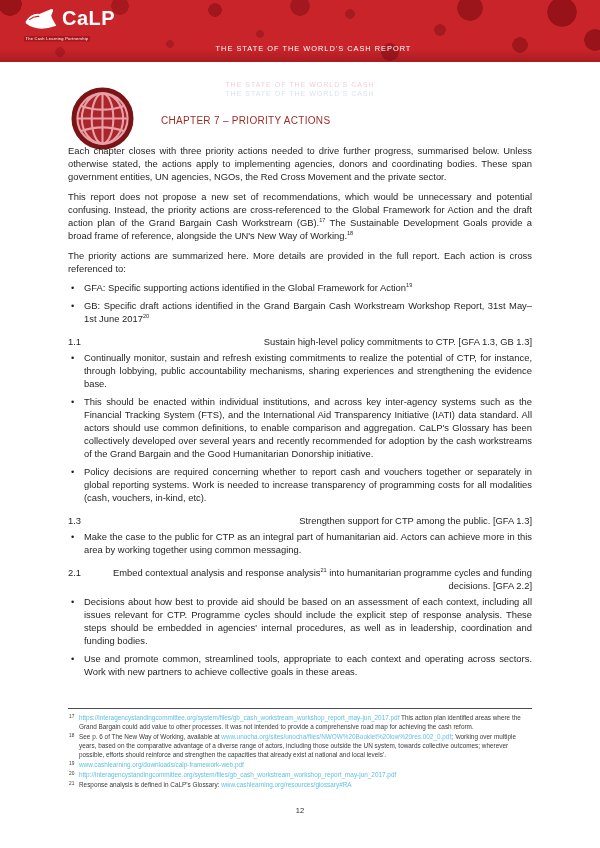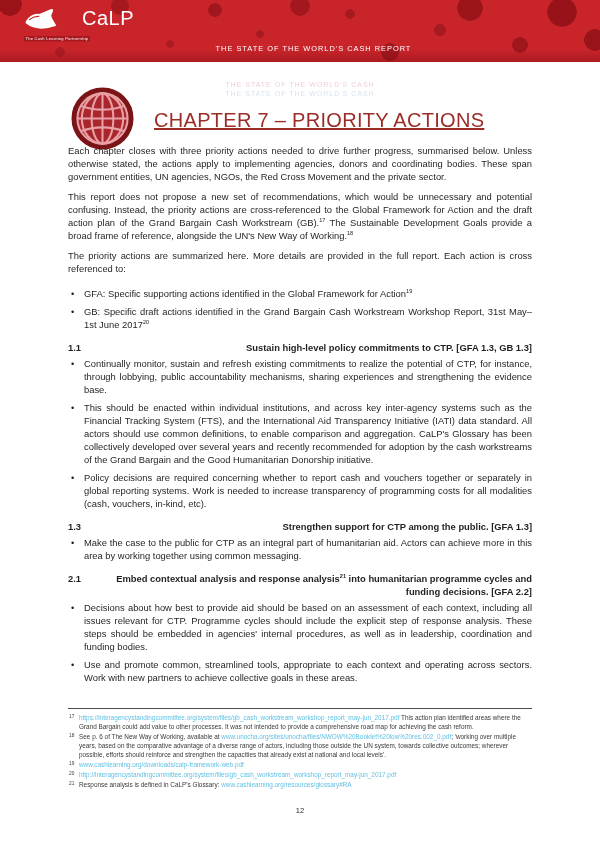--- a/index.html
+++ b/index.html
@@ -20,46 +20,46 @@
       radial-gradient(circle 10px at 300px 6px,  rgba(150,20,26,.75) 95%, transparent),
       radial-gradient(circle 4px  at 260px 34px, rgba(160,25,30,.8) 92%, transparent),
       radial-gradient(circle 7px  at 215px 10px, rgba(150,20,26,.8) 94%, transparent),
       radial-gradient(circle 4px  at 170px 44px, rgba(160,25,30,.75) 92%, transparent),
       radial-gradient(circle 9px  at 120px 6px,  rgba(150,20,26,.7) 95%, transparent),
       radial-gradient(circle 5px  at 60px 52px,  rgba(160,25,30,.7) 93%, transparent),
       radial-gradient(circle 12px at 10px 4px,   rgba(145,16,22,.85) 96%, transparent);
     background-color:#c8242a;}
   .logo{position:absolute;left:24px;top:7px;display:flex;align-items:flex-start;gap:4px;}
   .logo svg{display:block;}
-  .logo-text{color:#fff;font-size:20px;font-weight:normal;line-height:22px;letter-spacing:.5px;margin-left:20px;}
+  .logo-text{color:#fff;font-size:20px;font-weight:bold;line-height:22px;letter-spacing:.5px;}
   .logo-tagline{position:absolute;left:24px;top:36px;color:#fff;font-size:8px;
     transform:scale(.5);transform-origin:0 0;white-space:nowrap;letter-spacing:.5px;
     background:rgba(140,15,20,.55);padding:1px 3px;}
   .band-title{position:absolute;left:0;right:0;bottom:9px;text-align:center;color:#ffffff;
     font-size:7.4px;letter-spacing:1px;margin-left:27px;}
 
   
   .ghost{position:absolute;top:80px;left:0;right:0;text-align:center;pointer-events:none;}
   .ghost div{font-size:7px;letter-spacing:1px;line-height:9px;filter:blur(.4px);}
   .ghost .g1{color:rgba(214,130,160,.40);}
   .ghost .g2{color:rgba(140,170,215,.35);}
 
   
   .chapter-head{position:absolute;top:87px;left:71px;display:flex;align-items:center;gap:13px;}
-  .chapter-title{font-size:20px;letter-spacing:.3px;color:#9c2d26;font-weight:400;margin:7px;text-decoration:underline;}
+  .chapter-title{font-size:10px;letter-spacing:.3px;color:#9c2d26;font-weight:400;margin:14px;}
 
   
   .main{position:absolute;top:144px;left:68px;width:464px;font-size:9.4px;line-height:13px;
         text-align:justify;}
   .main p{margin:0 0 7px 0;}
   sup{font-size:5.6px;vertical-align:super;line-height:0;}
   ul.blist{list-style:none;margin:0;padding:0;}
   ul.blist li{position:relative;padding-left:16px;margin:0 0 5px 0;}
   ul.blist li::before{content:"\2022";position:absolute;left:3px;top:0;}
-  .sec-head{display:flex;margin:10px 0 3px 0;font-weight:bold;gap:9px;}
+  .sec-head{display:flex;margin:10px 0 3px 0;font-weight:normal;gap:9px;}
   .sec-num{flex:none;width:24px;}
   .sec-title{flex:1;text-align:right;}
 
   
   .footnotes{position:absolute;top:708px;left:68px;width:464px;border-top:1px solid #4d4d4d;
     padding-top:4px;font-size:6.4px;line-height:9px;color:#3a3a3a;text-align:left;}
   .fn{position:relative;padding-left:11px;margin-bottom:1px;}
   .fn-num{position:absolute;left:1px;top:-1px;font-size:4.8px;}
   .fn a{color:#5fc0e4;text-decoration:none;cursor:pointer;}
 
@@ -107,21 +107,21 @@
     </span>
     <h1 class="chapter-title">CHAPTER 7 – PRIORITY ACTIONS</h1>
   </div>
 
   <div class="main">
 
     <p>Each chapter closes with three priority actions needed to drive further progress, summarised below. Unless otherwise stated, the actions apply to implementing agencies, donors and coordinating bodies. These span government entities, UN agencies, NGOs, the Red Cross Movement and the private sector.</p>
 
     <p><span>This report does not propose a new set of recommendations, which would be unnecessary and potential confusing. Instead, the priority actions are cross-referenced to the Global Framework for Action and the draft action plan of the Grand Bargain Cash Workstream (GB).</span><sup>17</sup><span> The Sustainable Development Goals provide a broad frame of reference, alongside the UN's New Way of Working.</span><sup>18</sup></p>
 
-    <p style="margin-bottom:12px;">The priority actions are summarized here. More details are provided in the full report. Each action is cross referenced to:</p>
+    <p style="margin-bottom:6px;">The priority actions are summarized here. More details are provided in the full report. Each action is cross referenced to:</p>
 
     <ul class="blist">
       <li><span>GFA: Specific supporting actions identified in the Global Framework for Action</span><sup>19</sup></li>
       <li><span>GB: Specific draft actions identified in the Grand Bargain Cash Workstream Workshop Report, 31st May–1st June 2017</span><sup>20</sup></li>
     </ul>
 
     <div class="sec-head">
       <span class="sec-num">1.1</span>
       <span class="sec-title">Sustain high-level policy commitments to CTP. [GFA 1.3, GB 1.3]</span>
     </div>

